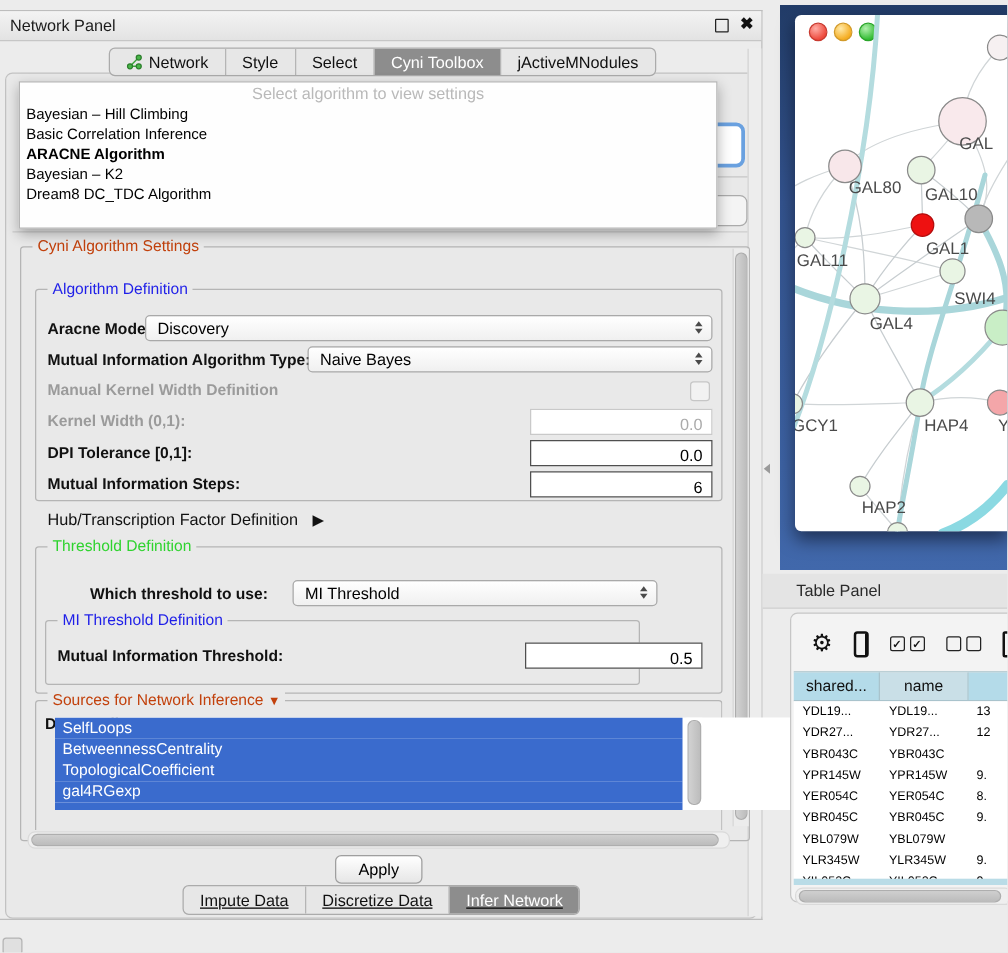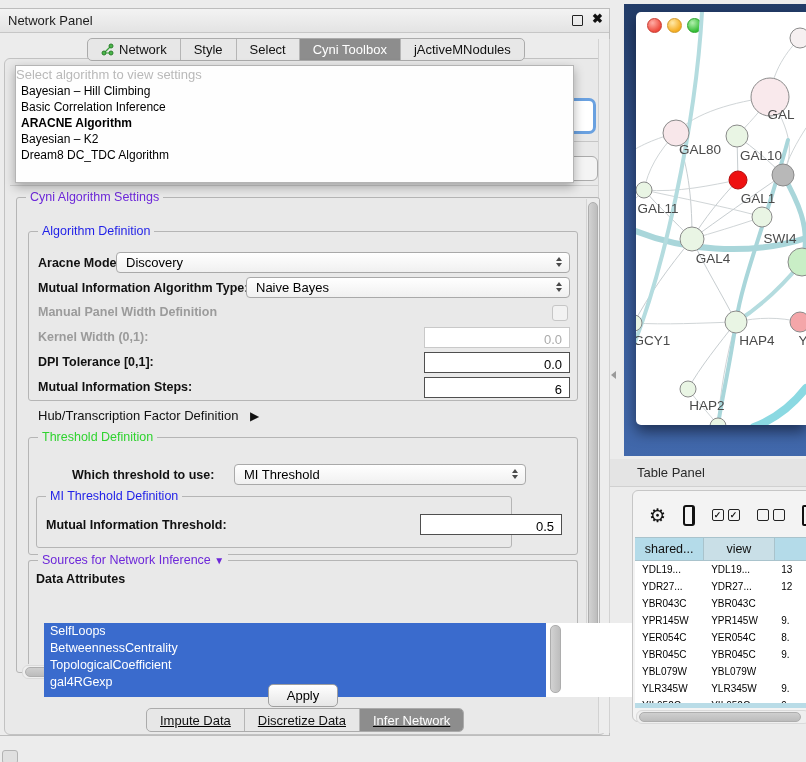--- a/index.html
+++ b/index.html
@@ -15,29 +15,29 @@
   .cp-card{position:absolute;left:4px;top:49px;width:600px;height:675px;background:#e9e9e9;border:1px solid #c2c2c2;border-radius:6px;}
   .cp-scrolltrack{position:absolute;left:598px;top:30px;width:10px;height:694px;background:#ededed;border-left:1px solid #d2d2d2;border-right:1px solid #d2d2d2;}
   
   .tabstrip{position:absolute;display:flex;border:1px solid #ababab;border-radius:5px;background:#e7e7e7;overflow:hidden;height:21px;}
   .tab{display:flex;align-items:center;padding:0 13px;font-size:13px;color:#111;border-left:1px solid #b5b5b5;white-space:nowrap;}
   .tab:first-child{border-left:none;}
   .tab.sel{background:#8d8d8d;color:#fff;}
   .tab .ticon{margin-right:5px;display:inline-block;width:13px;height:13px;}
   
   .dropdown{position:absolute;left:15px;top:56px;width:557px;height:116px;background:#fefefe;border:1px solid #b4b4b4;box-shadow:0 4px 10px rgba(0,0,0,0.3);z-index:50;}
-  .dd-header{height:17px;line-height:17px;text-align:left;color:#b9b9b9;font-size:13px;}
+  .dd-header{height:17px;line-height:17px;text-align:center;color:#b9b9b9;font-size:13px;}
   .dd-item{height:16px;line-height:16px;padding-left:5px;font-size:12px;color:#000;}
   .dd-item.bold{font-weight:bold;}
   
   .frag{z-index:1;}
   
   .group{position:absolute;border:1px solid #b5b5b5;border-radius:3px;box-sizing:border-box;}
   .legend{position:absolute;top:-8px;left:9px;background:#e9e9e9;padding:0 4px;font-size:12.5px;}
-  .legend.black{color:#6d28d9;}
+  .legend.black{color:#c2410c;}
   .legend.blue{color:#1f1fe8;}
   .legend.green{color:#2fd32f;}
   .lbl{position:absolute;font-size:12.5px;font-weight:bold;color:#111;white-space:nowrap;}
   .lbl.gray{color:#9b9b9b;}
   .combo{position:absolute;height:21px;background:linear-gradient(#ffffff,#f0f0f0);border:1px solid #a9a9a9;border-radius:4px;box-sizing:border-box;font-size:13px;display:flex;align-items:center;padding:0 20px 0 9px;}
   .combo .arrows{position:absolute;right:7px;top:4px;display:flex;flex-direction:column;gap:2px;}
   .tri-up{width:0;height:0;border-left:3.5px solid transparent;border-right:3.5px solid transparent;border-bottom:4px solid #4a4a4a;}
   .tri-down{width:0;height:0;border-left:3.5px solid transparent;border-right:3.5px solid transparent;border-top:4px solid #4a4a4a;}
   .field{position:absolute;height:21px;background:#fff;border:1px solid #bcbcbc;box-sizing:border-box;font-size:13px;text-align:right;padding:4px 7px;}
   .field.dark{border:1px solid #4f4f4f;}
@@ -157,21 +157,21 @@
         </span>
     </div>
     <span class="lbl" style="left:38px;top:272px;">Mutual Information Algorithm Type:</span>
     <div class="combo" style="left:246px;top:268px;width:324px;">
       <span>Naive Bayes</span>
       <span class="arrows">
           <span class="tri-up"></span>
           <span class="tri-down"></span>
         </span>
     </div>
-    <span class="lbl gray" style="left:38px;top:296px;">Manual Panel Width Definition</span>
+    <span class="lbl gray" style="left:38px;top:296px;">Manual Kernel Width Definition</span>
     <div class="checkbox" style="left:552px;top:296px;"></div>
     <span class="lbl gray" style="left:38px;top:321px;">Kernel Width (0,1):</span>
     <div class="field disabled" style="left:424px;top:318px;width:146px;">0.0</div>
     <span class="lbl" style="left:38px;top:346px;">DPI Tolerance [0,1]:</span>
     <div class="field dark" style="left:424px;top:343px;width:146px;">0.0</div>
     <span class="lbl" style="left:38px;top:371px;">Mutual Information Steps:</span>
     <div class="field dark" style="left:424px;top:368px;width:146px;">6</div>
 
     <span class="lbl" style="left:38px;top:399px;font-weight:normal;font-size:13px;">
       <span>Hub/Transcription Factor Definition</span>
@@ -195,21 +195,21 @@
     <span class="lbl" style="left:46px;top:509px;">Mutual Information Threshold:</span>
     <div class="field dark" style="left:420px;top:505px;width:142px;">0.5</div>
 
     <div class="group" style="left:28px;top:551px;width:550px;height:104px;border-bottom:none;border-radius:3px 3px 0 0;">
       <span class="legend black">
         <span>Sources for Network Inference</span>
         <span style="font-size:10px;">▼</span>
       </span>
     </div>
     <span class="lbl" style="left:36px;top:563px;">Data Attributes</span>
-    <div class="attr-list" style="left:44px;top:614px;width:608px;height:74px;">
+    <div class="attr-list" style="left:44px;top:565px;width:608px;height:74px;">
       <div id="attr-items">
           <div class="attr-item" style="width: 502px; background: rgb(58, 107, 205); box-sizing: border-box;">SelfLoops</div>
           <div class="attr-item" style="width: 502px; background: rgb(58, 107, 205); box-sizing: border-box;">BetweennessCentrality</div>
           <div class="attr-item" style="width: 502px; background: rgb(58, 107, 205); box-sizing: border-box;">TopologicalCoefficient</div>
           <div class="attr-item" style="width: 502px; background: rgb(58, 107, 205); box-sizing: border-box;">gal4RGexp</div>
         </div>
       <div style="position: absolute; left: 0px; top: 68px; width: 502px; height: 6px; background: rgb(58, 107, 205);"></div>
       <div class="scroll-v" style="left:505px;top:0;width:13px;height:74px;border-left:none;background:#fff;">
         <div class="thumb" style="top:2px;height:66px;"></div>
       </div>
@@ -311,21 +311,21 @@
         </span>
       <span class="cb-pair">
           <span class="cb"></span>
           <span class="cb"></span>
         </span>
       <span class="icon-file"></span>
     </div>
     <div class="tbl">
       <div id="tbl-head" class="tbl-head">
           <div class="cell" style="width: 76px; background: rgb(180, 219, 233);">shared...</div>
-          <div class="cell" style="width: 77px; background: rgb(201, 223, 231);">view</div>
+          <div class="cell" style="width: 77px; background: rgb(201, 223, 231);">name</div>
           <div class="cell" style="width: 40px; background: rgb(180, 219, 233);"></div>
         </div>
       <div id="tbl-body" class="tbl-body">
           <div class="tbl-row">
             <div class="cell" style="width: 76px;">YDL19...</div>
             <div class="cell" style="width: 77px;">YDL19...</div>
             <div class="cell" style="width: 40px;">13</div>
           </div>
           <div class="tbl-row">
             <div class="cell" style="width: 76px;">YDR27...</div>

